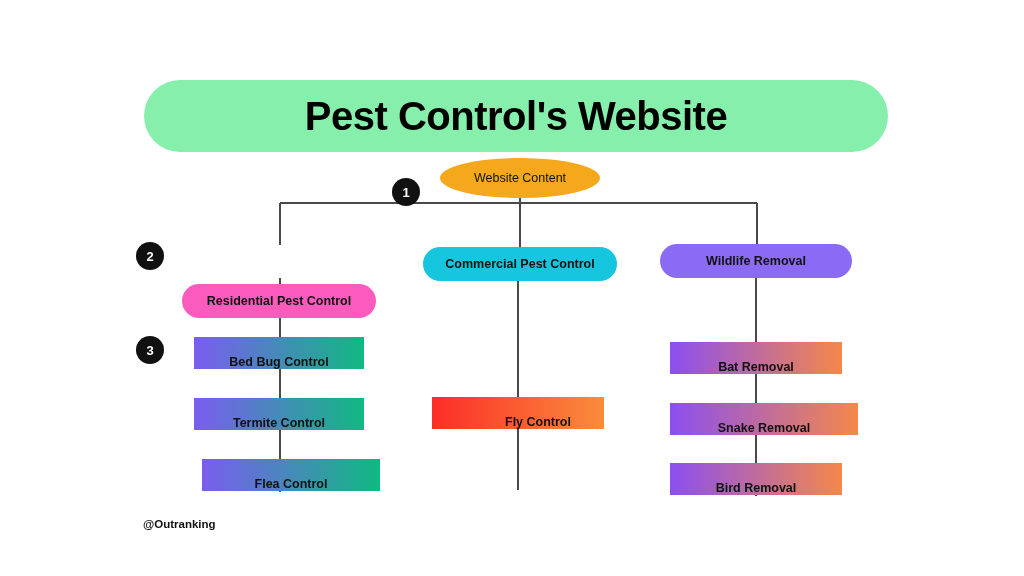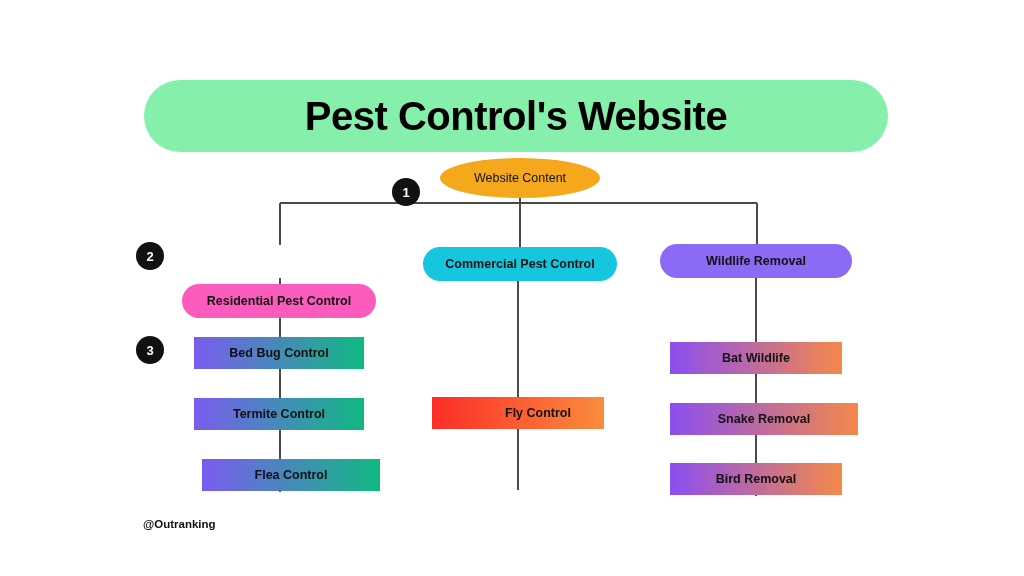--- a/index.html
+++ b/index.html
@@ -61,21 +61,21 @@
   }
   .pill span{
     font-size:12.5px; font-weight:700; color:#111111;
     white-space:nowrap;
   }
 
   
   .bar{
     position:absolute;
     height:32px;
-    display:flex; align-items:center; justify-content:center;
+    display:flex; align-items:flex-end; justify-content:center;
     z-index:5;
   }
   .bar span{
     font-size:12.5px; font-weight:700; color:#111111;
     white-space:nowrap;
   }
 
   
   .watermark{
     position:absolute; left:143px; top:518px;
@@ -140,21 +140,21 @@
   <div class="bar" style="left: 194px; top: 398px; width: 170px; background: linear-gradient(90deg, rgb(123, 92, 240) 0%, rgb(16, 185, 129) 100%);">
     <span>Termite Control</span>
   </div>
   <div class="bar" style="left: 202px; top: 459px; width: 178px; background: linear-gradient(90deg, rgb(123, 92, 240) 0%, rgb(16, 185, 129) 100%);">
     <span>Flea Control</span>
   </div>
   <div class="bar" style="left: 432px; top: 397px; width: 172px; background: linear-gradient(90deg, rgb(252, 45, 40) 0%, rgb(250, 140, 60) 100%); padding-left: 40px;">
     <span>Fly Control</span>
   </div>
   <div class="bar" style="left: 670px; top: 342px; width: 172px; background: linear-gradient(90deg, rgb(139, 79, 240) 0%, rgb(244, 136, 74) 100%);">
-    <span>Bat Wildlife</span>
+    <span>Bat Removal</span>
   </div>
   <div class="bar" style="left: 670px; top: 403px; width: 188px; background: linear-gradient(90deg, rgb(139, 79, 240) 0%, rgb(244, 136, 74) 100%);">
     <span>Snake Removal</span>
   </div>
   <div class="bar" style="left: 670px; top: 463px; width: 172px; background: linear-gradient(90deg, rgb(139, 79, 240) 0%, rgb(244, 136, 74) 100%);">
     <span>Bird Removal</span>
   </div>
 
   <div class="watermark">@Outranking</div>
 

